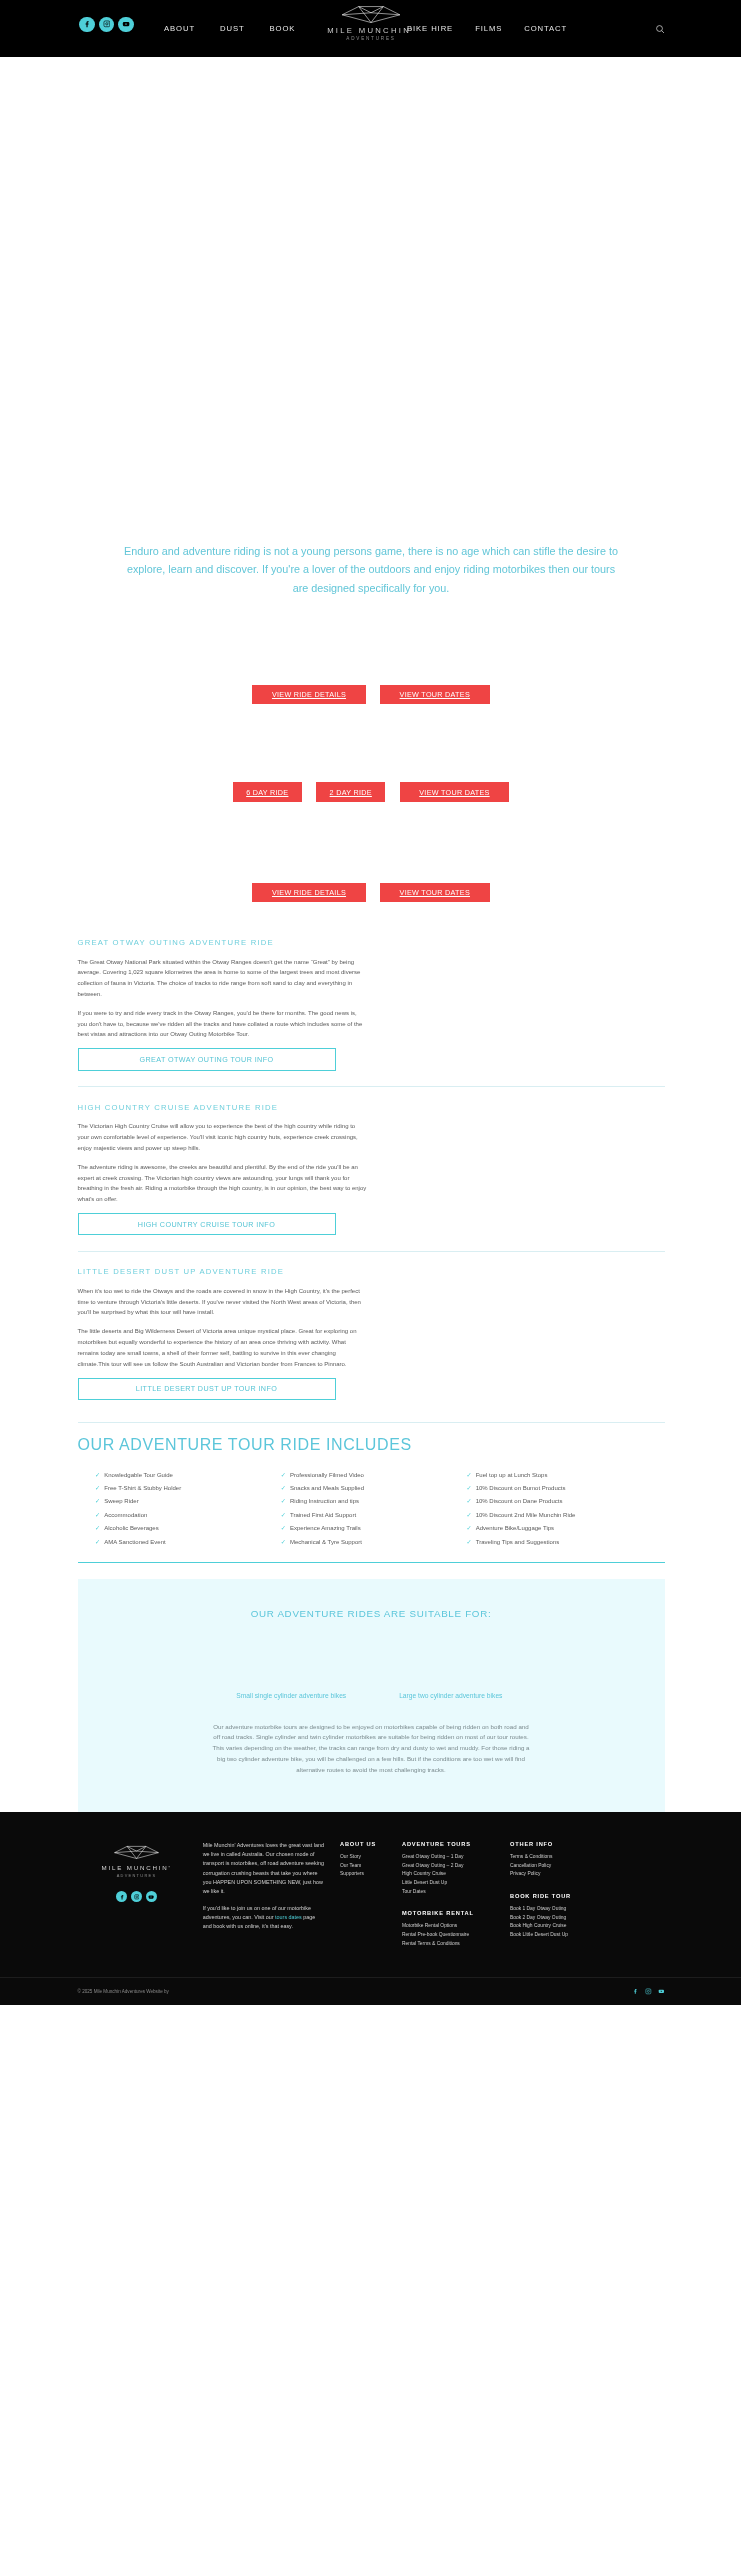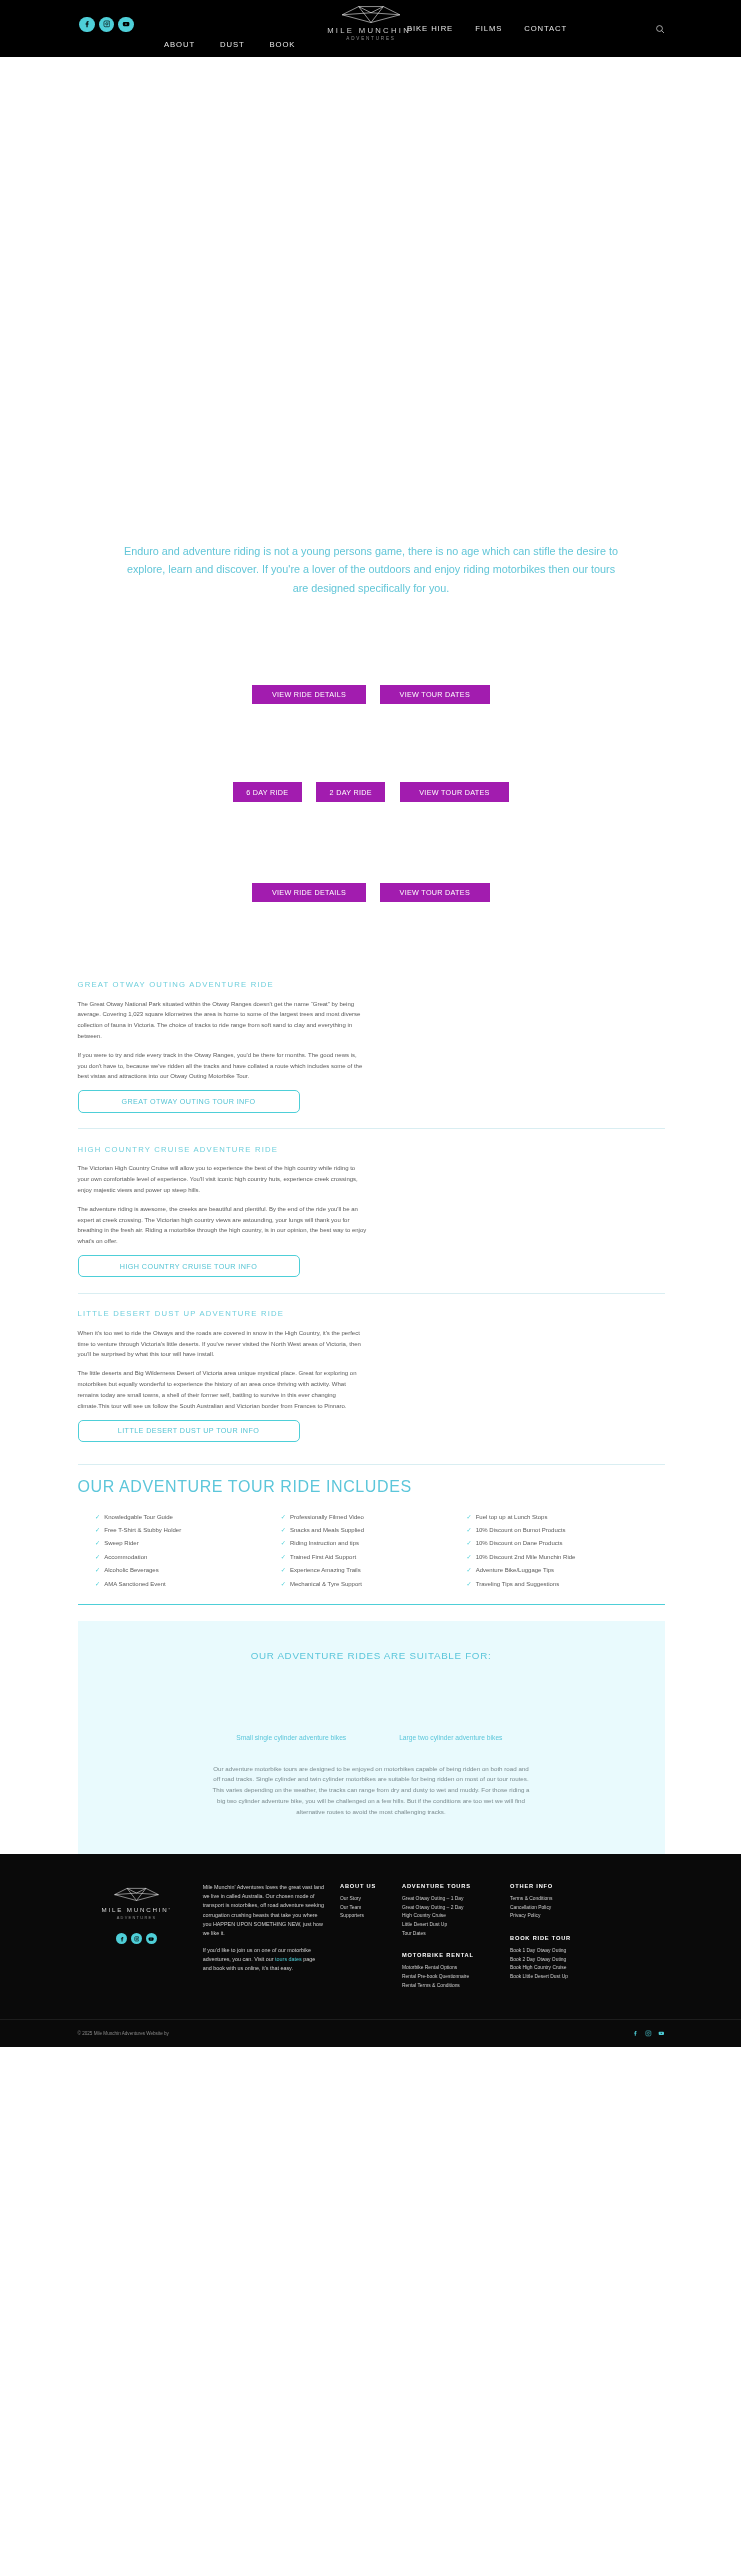--- a/index.html
+++ b/index.html
@@ -25,21 +25,21 @@
     left: 79px; top: 16.5px;
     display: flex; gap: 4.1px;
   }
   .social-dot {
     width: 15.5px; height: 15.5px; border-radius: 50%;
     background: #4ecfd8;
     display: flex; align-items: center; justify-content: center;
   }
   .social-dot svg { display: block; }
   .nav-left {
-    position: absolute; left: 164px; top: 16px; height: 57px;
+    position: absolute; left: 164px; top: 0; height: 57px;
     display: flex; align-items: center; gap: 25px;
   }
   .nav-right {
     position: absolute; left: 407px; top: 0; height: 57px;
     display: flex; align-items: center; gap: 22px;
   }
   .nav-link {
     color: #e8e8e8;
     font-size: 7.7px;
     letter-spacing: 0.9px;
@@ -82,64 +82,65 @@
     line-height: 18.5px;
     font-weight: 300;
   }
 
   
   .btn-row { display: flex; justify-content: center; gap: 14.4px; }
   .btn-row.r1 { margin-top: 88px; }
   .btn-row.r2 { margin-top: 78px; }
   .btn-row.r3 { margin-top: 81px; }
   .btn-solid {
-    background: #a21caf;
+    background: #ef4444;
     color: #ffffff;
     border: none;
     font-family: inherit;
     font-size: 7.2px;
     letter-spacing: 0.3px;
     padding: 5.2px 13.4px;
     min-width: 0;
     cursor: pointer;
     font-weight: 400;
     white-space: nowrap;
+    text-decoration: underline;
   }
   .btn-solid.wide { padding: 5.2px 19.6px; }
 
   
-  .ride-sections { margin-top: 78px; }
+  .ride-sections { margin-top: 36px; }
   .ride-block { width: 587px; margin: 0 auto; }
   .ride-title {
     color: #6fcfdc;
     font-size: 7.7px;
     letter-spacing: 1.2px;
     font-weight: 400;
     margin-bottom: 9.3px;
   }
   .ride-body { width: 289px; }
   .ride-body p {
     font-size: 6px;
     line-height: 10.8px;
     color: #5a5a5a;
     margin-bottom: 8.2px;
     font-weight: 300;
   }
   .btn-outline {
     display: block;
-    width: 222px;
+    width: 258px;
     text-align: center;
     border: 0.5px solid #4ecfd8;
     color: #55c4d4;
     background: transparent;
     font-family: inherit;
     font-size: 7.2px;
     letter-spacing: 0.4px;
     padding: 5.7px 0;
-    border-radius: 5px;
+    border-radius: 0;
     cursor: pointer;
     margin-top: 3.1px;
     font-weight: 400;
   }
   .ride-divider {
     width: 587px; margin: 15.5px auto 0 auto;
     border-top: 0.5px solid #d9eef2;
   }
 
   

